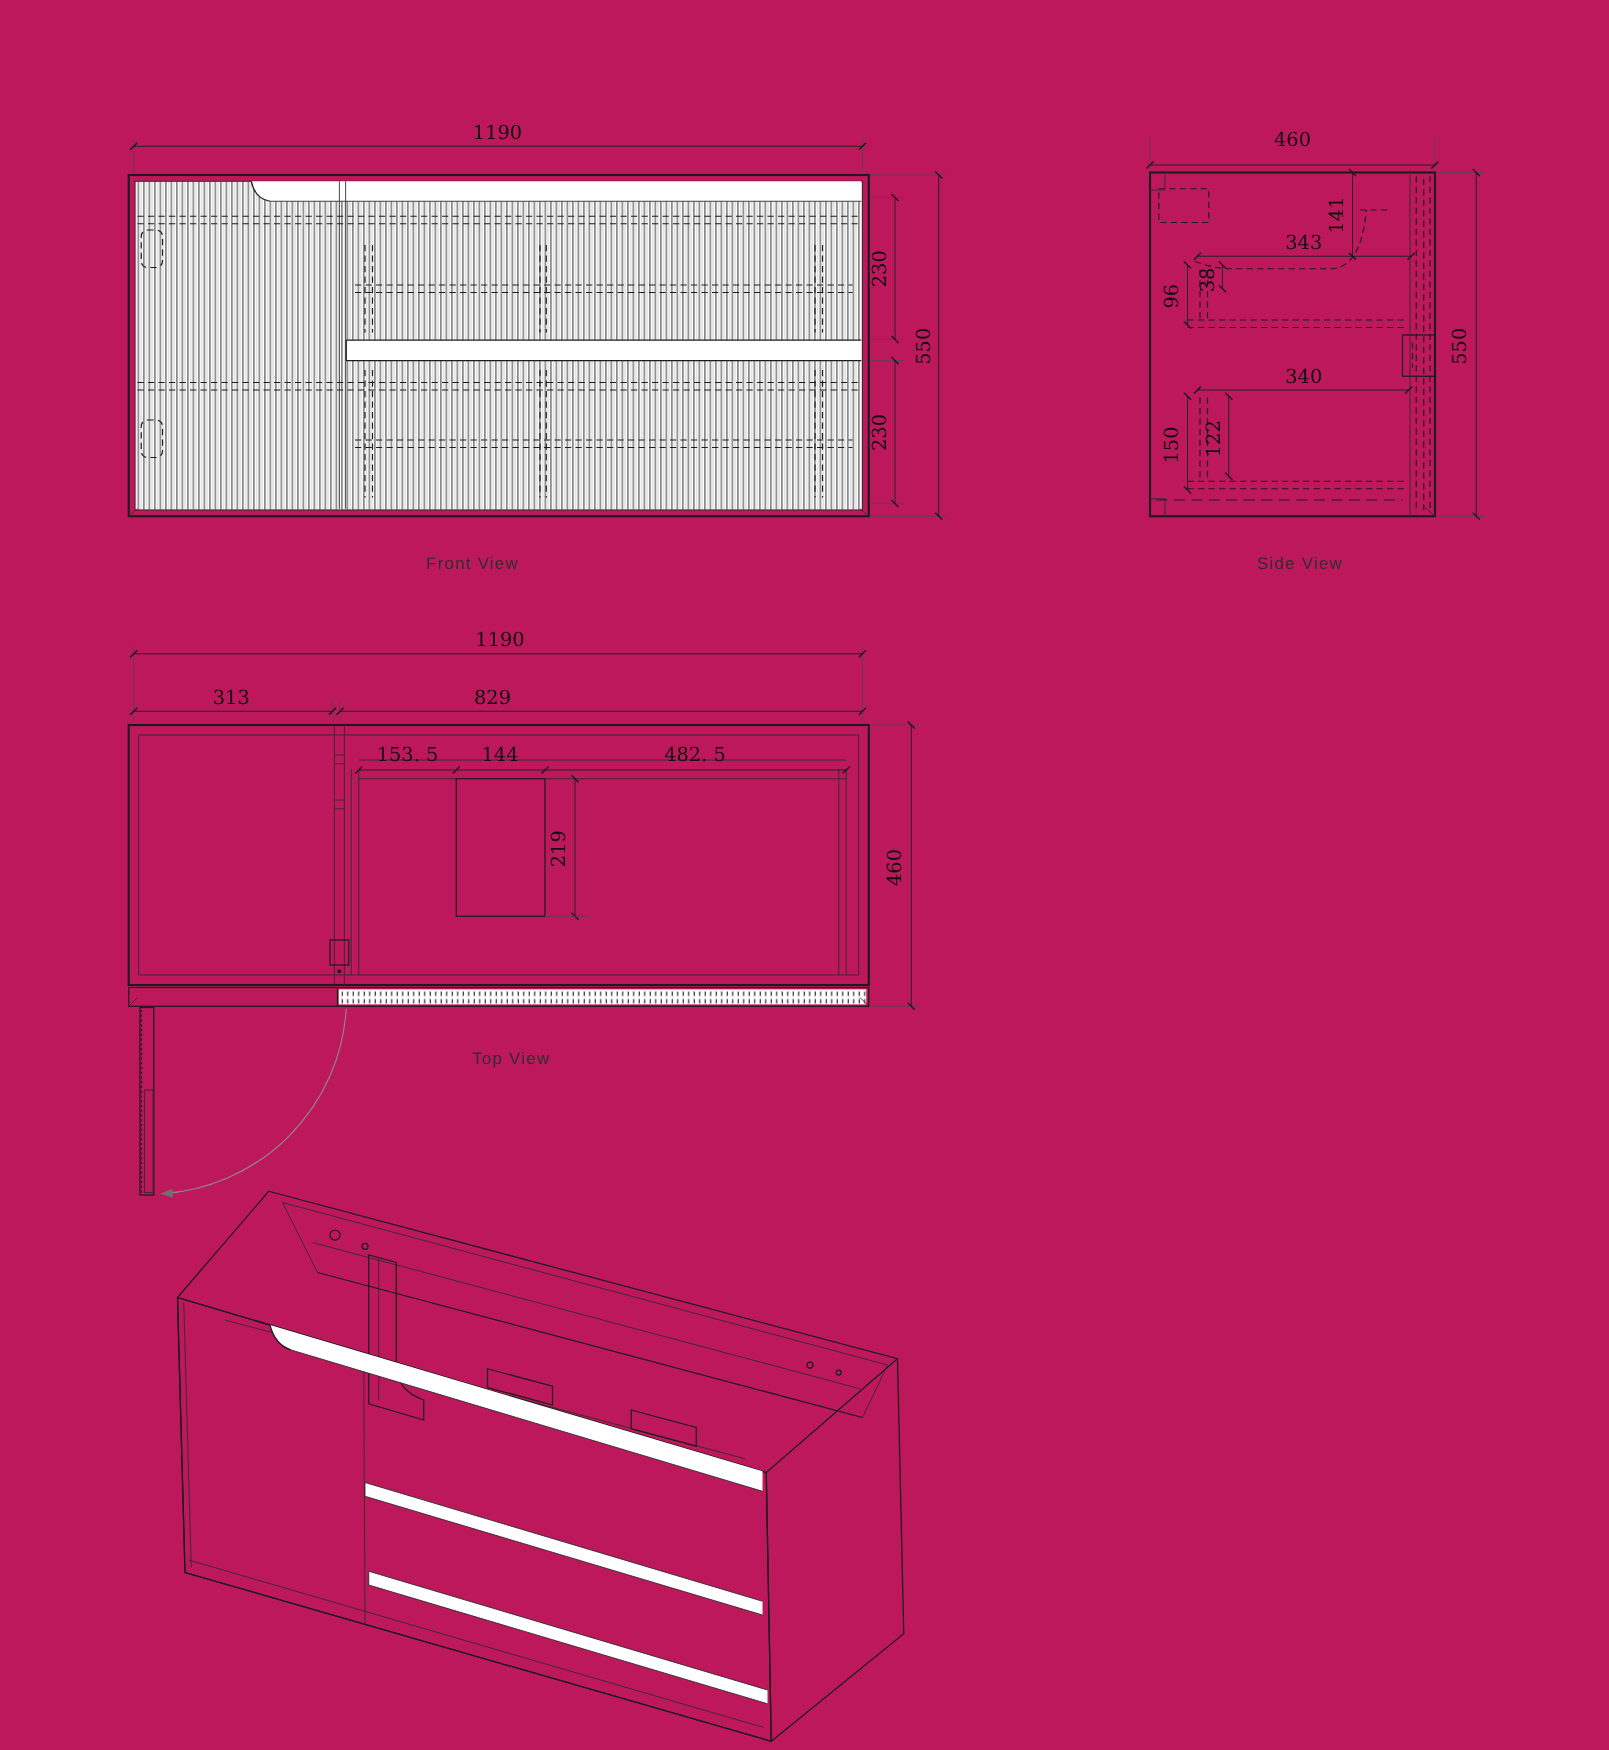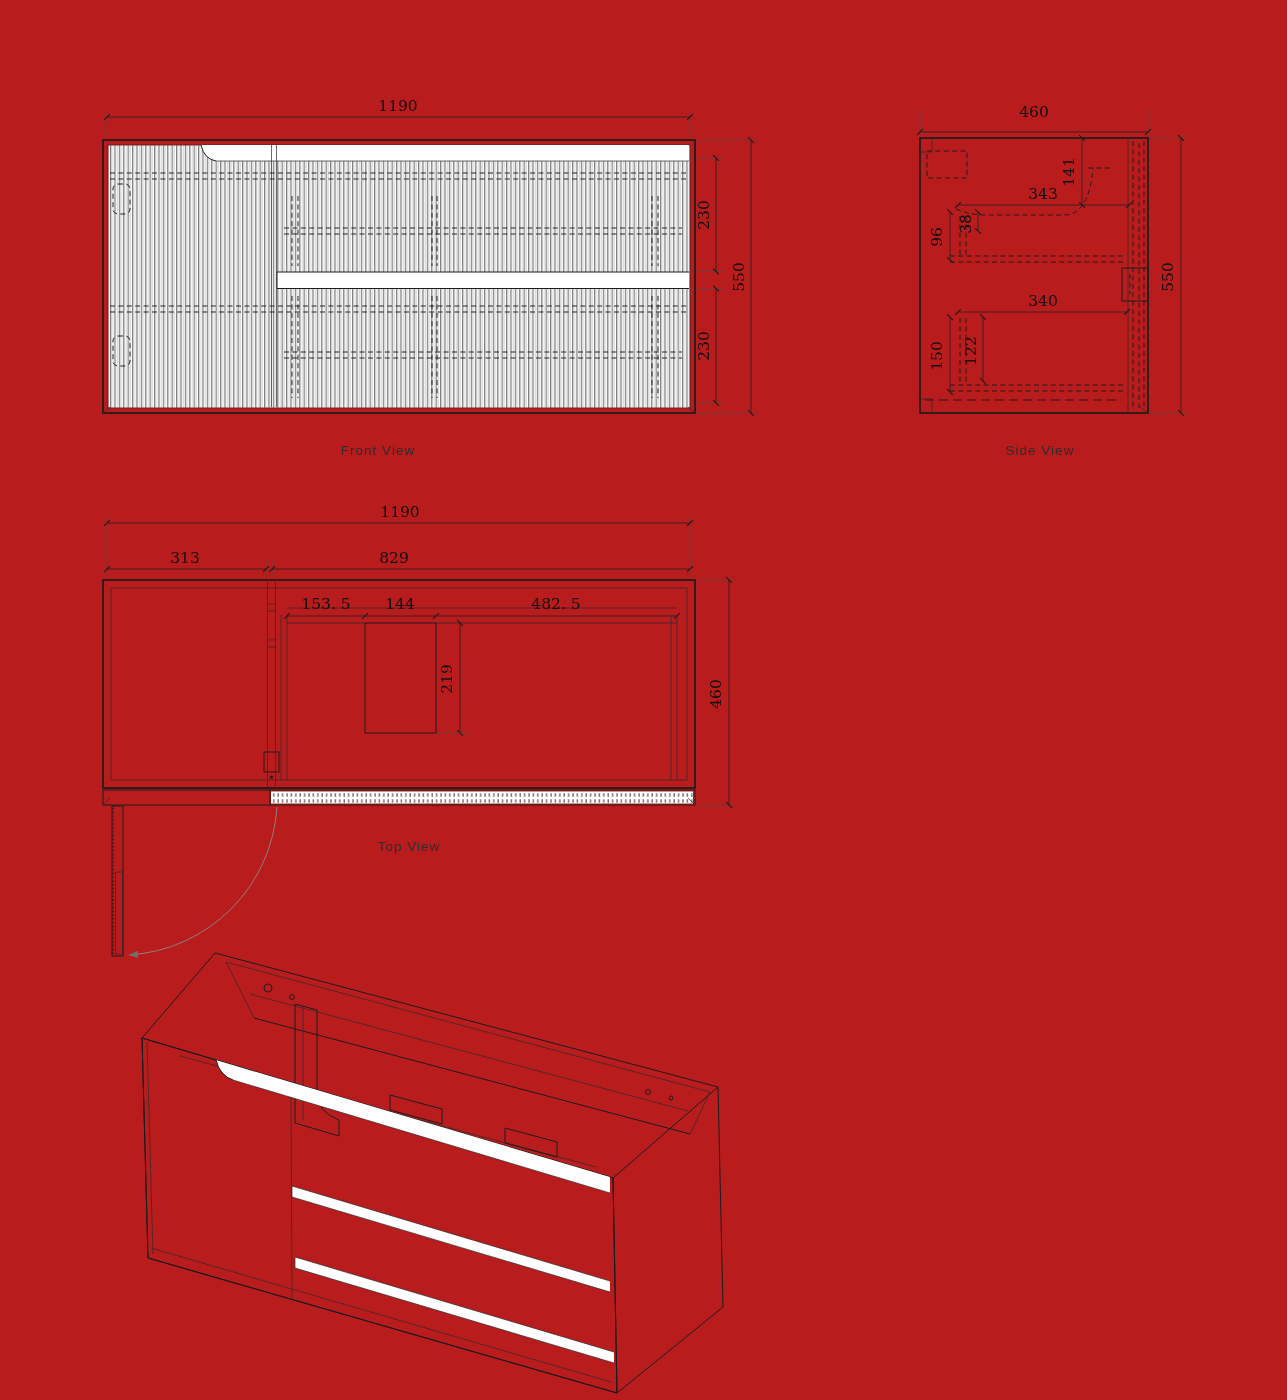--- a/index.html
+++ b/index.html
@@ -1,16 +1,16 @@
 <!DOCTYPE html>
 <html><head>
 <meta charset="utf-8">
 <style>
   html,body{margin:0;padding:0;background:#ffffff;}
-  .canvas{position:relative;width:1287px;height:1400px;background:#b91c1c;overflow:hidden;
+  .canvas{position:relative;width:1287px;height:1400px;background:#be185d;overflow:hidden;
           font-family:"Liberation Sans",sans-serif;}
   svg{position:absolute;left:0;top:0;}
   
   .ol{stroke:#1c1c1c;stroke-width:1.7;fill:none;}
   .l{stroke:#1c1c1c;stroke-width:1;fill:none;}
   .tl{stroke:#2b2b2b;stroke-width:0.7;fill:none;}
   .dash{stroke:#1c1c1c;stroke-width:0.95;fill:none;stroke-dasharray:5 3.4;}
   .dashL{stroke:#1c1c1c;stroke-width:0.95;fill:none;stroke-dasharray:9 5;}
   .dot{stroke:#1c1c1c;stroke-width:1.1;fill:none;stroke-dasharray:1.6 2.2;}
   .dim-line{stroke:#222222;stroke-width:0.8;fill:none;}

